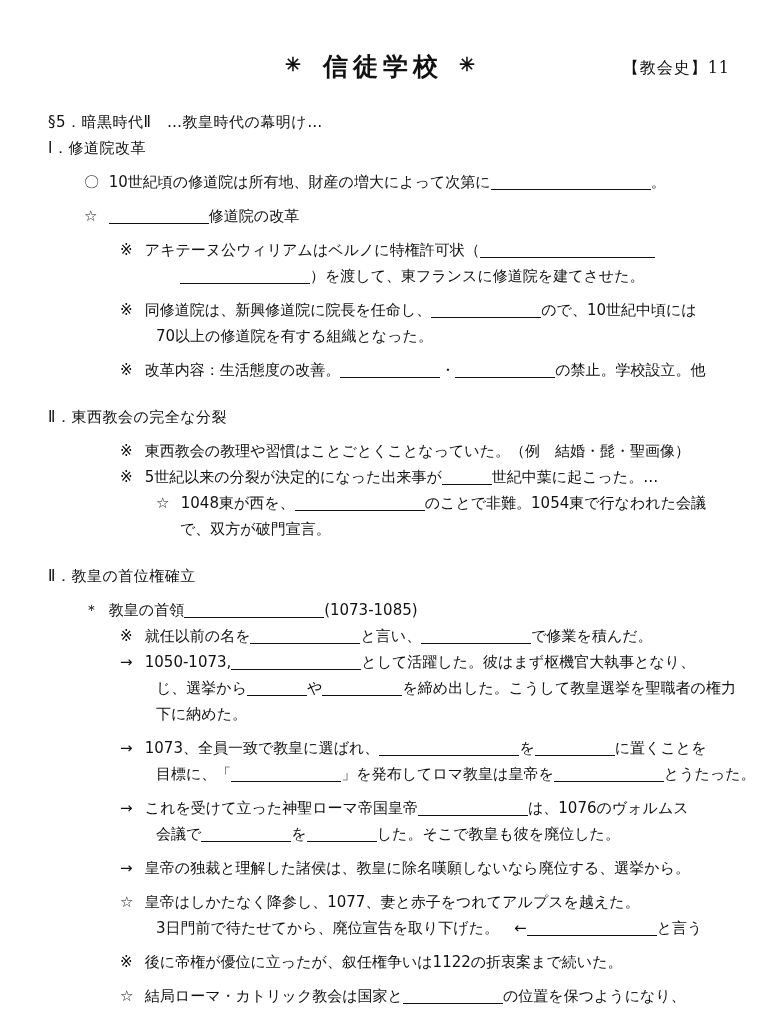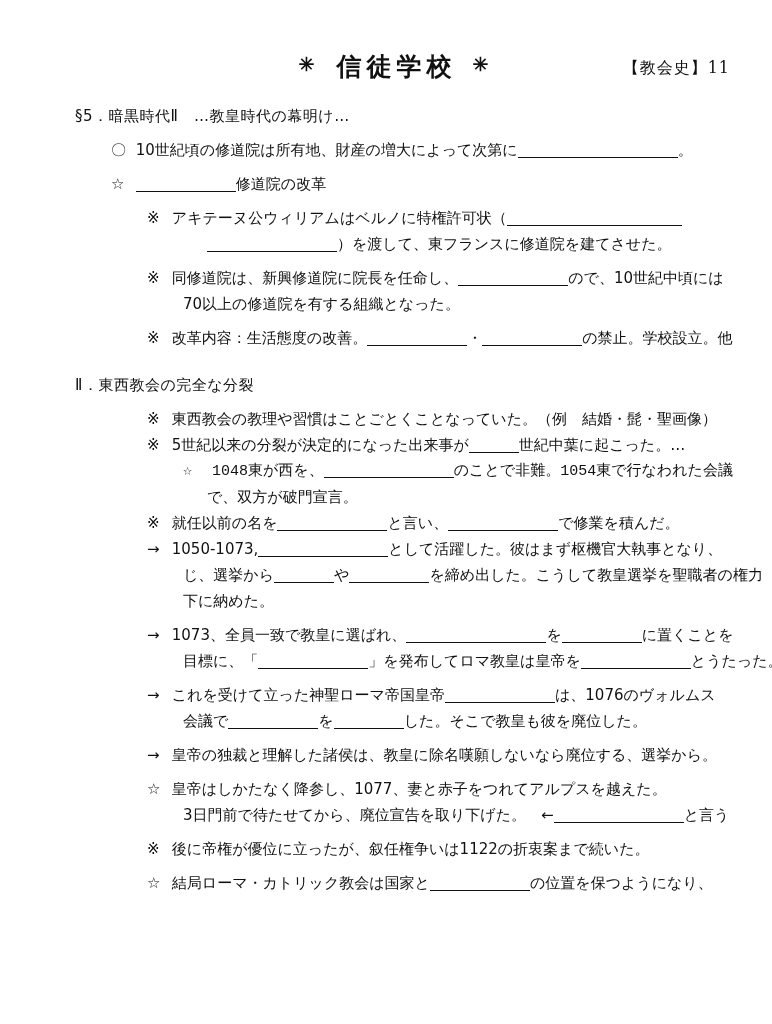--- a/index.html
+++ b/index.html
@@ -13,21 +13,21 @@
     font-family: "DejaVu Sans", sans-serif;
     color: #111111;
     position: relative;
     overflow: hidden;
   }
   .page {
     position: relative;
     width: 772px;
     height: 1024px;
     box-sizing: border-box;
-    padding: 44px 34px 20px 49px;
+    padding: 44px 34px 20px 22px;
     border-radius: 27px;
   }
 
   
   .header {
     position: relative;
     height: 46px;
   }
   .header-title {
     position: absolute;
@@ -52,21 +52,21 @@
     right: 8px;
     top: 14px;
     font-size: 16px;
     font-family: "DejaVu Serif", serif;
     font-weight: 400;
     letter-spacing: 1px;
   }
 
   
   .content {
-    margin-top: 14px;
+    margin-top: 20px;
     font-size: 15px;
     line-height: 25px;
     font-family: "DejaVu Sans", sans-serif;
   }
   .line {
     white-space: nowrap;
     margin-bottom: 1px;
   }
   .sec-head {
     margin-left: 26px;
@@ -78,21 +78,20 @@
     letter-spacing: 0.5px;
   }
   .lvl2 {
     margin-left: 62px;
   }
   .lvl3 {
     margin-left: 98px;
   }
   .lvl4 {
     margin-left: 134px;
-    font-family: Liberation Mono, monospace;
   }
   .cont3 { margin-left: 134px; }
   .cont4 { margin-left: 158px; }
 
   .marker {
     display: inline-block;
     min-width: 20px;
   }
   .blank {
     display: inline-block;
@@ -112,20 +111,21 @@
     <div class="header-title">
       <span class="header-star-left">✳</span><span>信徒学校</span><span class="header-star-right">✳</span>
     </div>
     <div class="header-right">【教会史】11</div>
   </div>
 
   <div class="content">
 
     <div class="line sec-head">§5．暗黒時代Ⅱ　…教皇時代の幕明け…</div>
 
+    <div class="line lvl1">Ⅰ．修道院改革</div>
 
     <div class="line lvl2 gap-sm">
       <span class="marker">〇</span>
       <span>10世紀頃の修道院は所有地、財産の増大によって次第に</span><span class="blank" style="width:160px"></span><span>。</span>
     </div>
 
     <div class="line lvl2 gap-sm">
       <span class="marker">☆</span>
       <span class="blank" style="width:100px"></span><span>修道院の改革</span>
     </div>
@@ -164,21 +164,26 @@
     </div>
 
     <div class="line lvl4">
       <span class="marker">☆</span>
       <span>1048東が西を、</span><span class="blank" style="width:130px"></span><span>のことで非難。1054東で行なわれた会議</span>
     </div>
     <div class="line cont4">
       <span>で、双方が破門宣言。</span>
     </div>
 
-
+    <div class="line lvl1 gap-lg">Ⅱ．教皇の首位権確立</div>
+
+    <div class="line lvl2 gap-sm">
+      <span class="marker">＊</span>
+      <span>教皇の首領</span><span class="blank" style="width:140px"></span><span>(1073-1085)</span>
+    </div>
 
     <div class="line lvl3">
       <span class="marker">※</span>
       <span>就任以前の名を</span><span class="blank" style="width:110px"></span><span>と言い、</span><span class="blank" style="width:110px"></span><span>で修業を積んだ。</span>
     </div>
 
     <div class="line lvl3">
       <span class="marker">→</span>
       <span>1050-1073,</span><span class="blank" style="width:130px"></span><span>として活躍した。彼はまず枢機官大執事となり、</span>
     </div>

